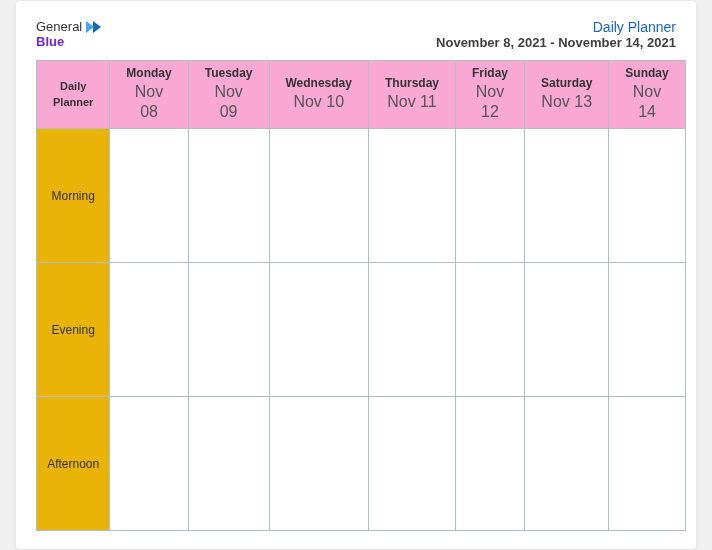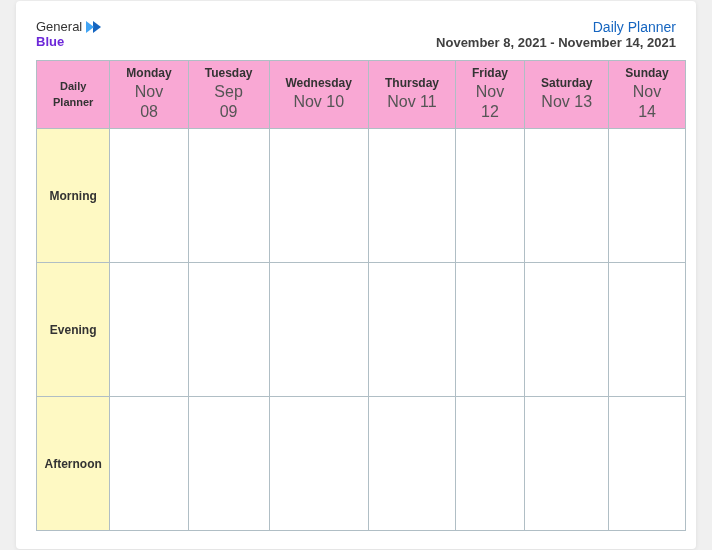--- a/index.html
+++ b/index.html
@@ -99,22 +99,22 @@
 
     .calendar-table thead th.first-col {
       font-size: 11px;
       font-weight: bold;
       line-height: 1.4;
       color: #333;
     }
 
     
     .calendar-table tbody td.row-label {
-      background: #fef9c3;
-      font-weight: bold;
+      background: #eab308;
+      font-weight: normal;
       font-size: 12px;
       color: #333;
       width: 72px;
       min-width: 72px;
     }
 
     .calendar-table tbody td.empty-cell {
       background: #fff;
       width: 86px;
     }
@@ -156,21 +156,21 @@
         <th class="th-first first-col">
           <span>Daily</span><br>
           <span>Planner</span>
         </th>
         <th>
           <span class="day-name">Monday</span>
           <span class="day-date">Nov 08</span>
         </th>
         <th>
           <span class="day-name">Tuesday</span>
-          <span class="day-date">Sep 09</span>
+          <span class="day-date">Nov 09</span>
         </th>
         <th>
           <span class="day-name">Wednesday</span>
           <span class="day-date">Nov 10</span>
         </th>
         <th>
           <span class="day-name">Thursday</span>
           <span class="day-date">Nov 11</span>
         </th>
         <th>

